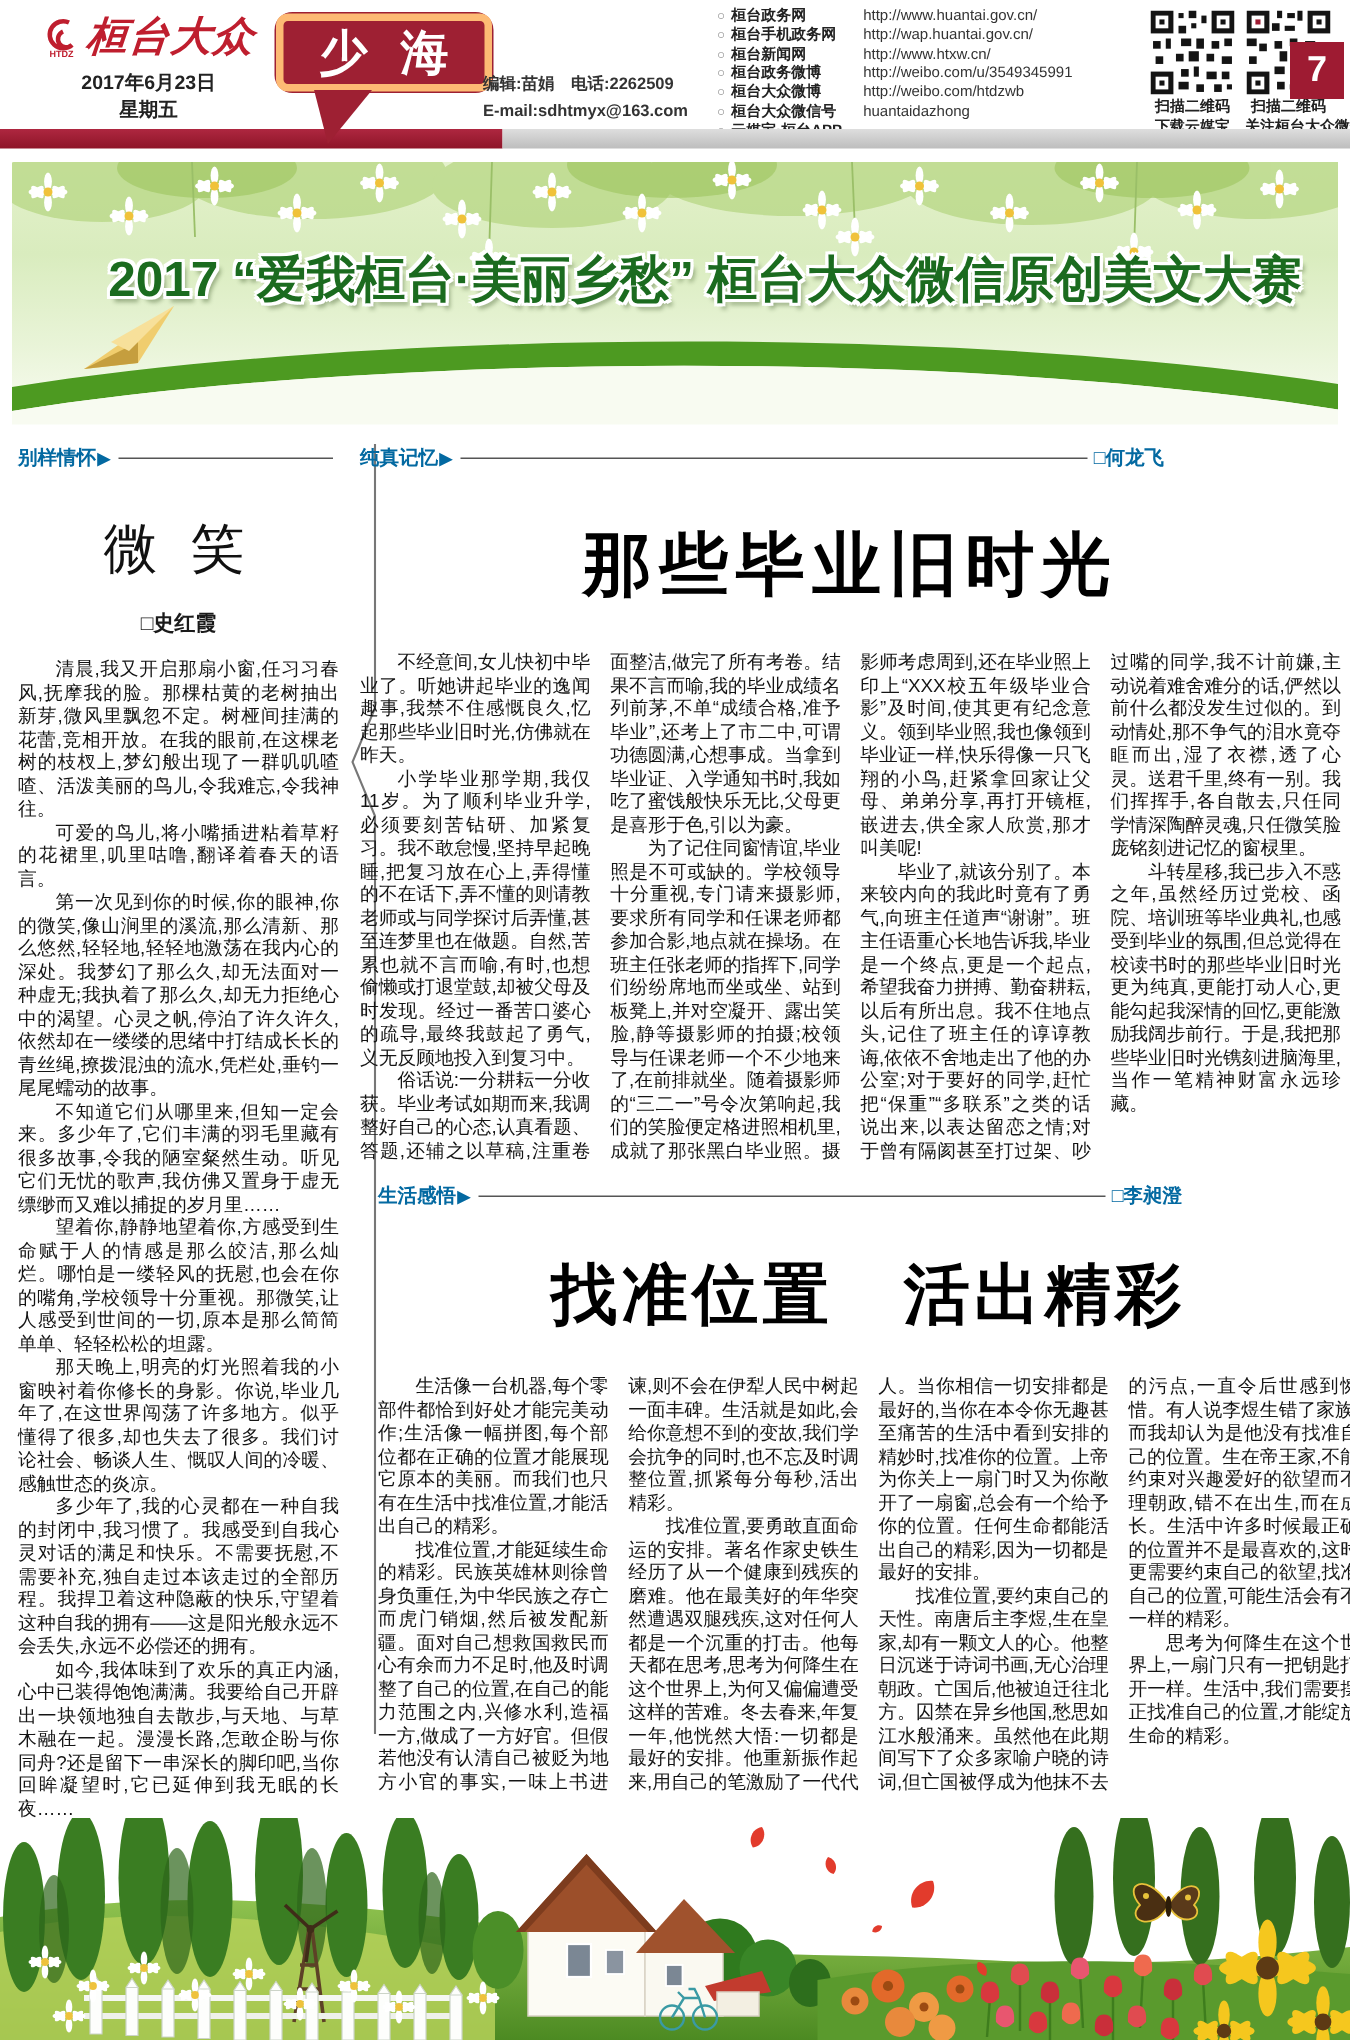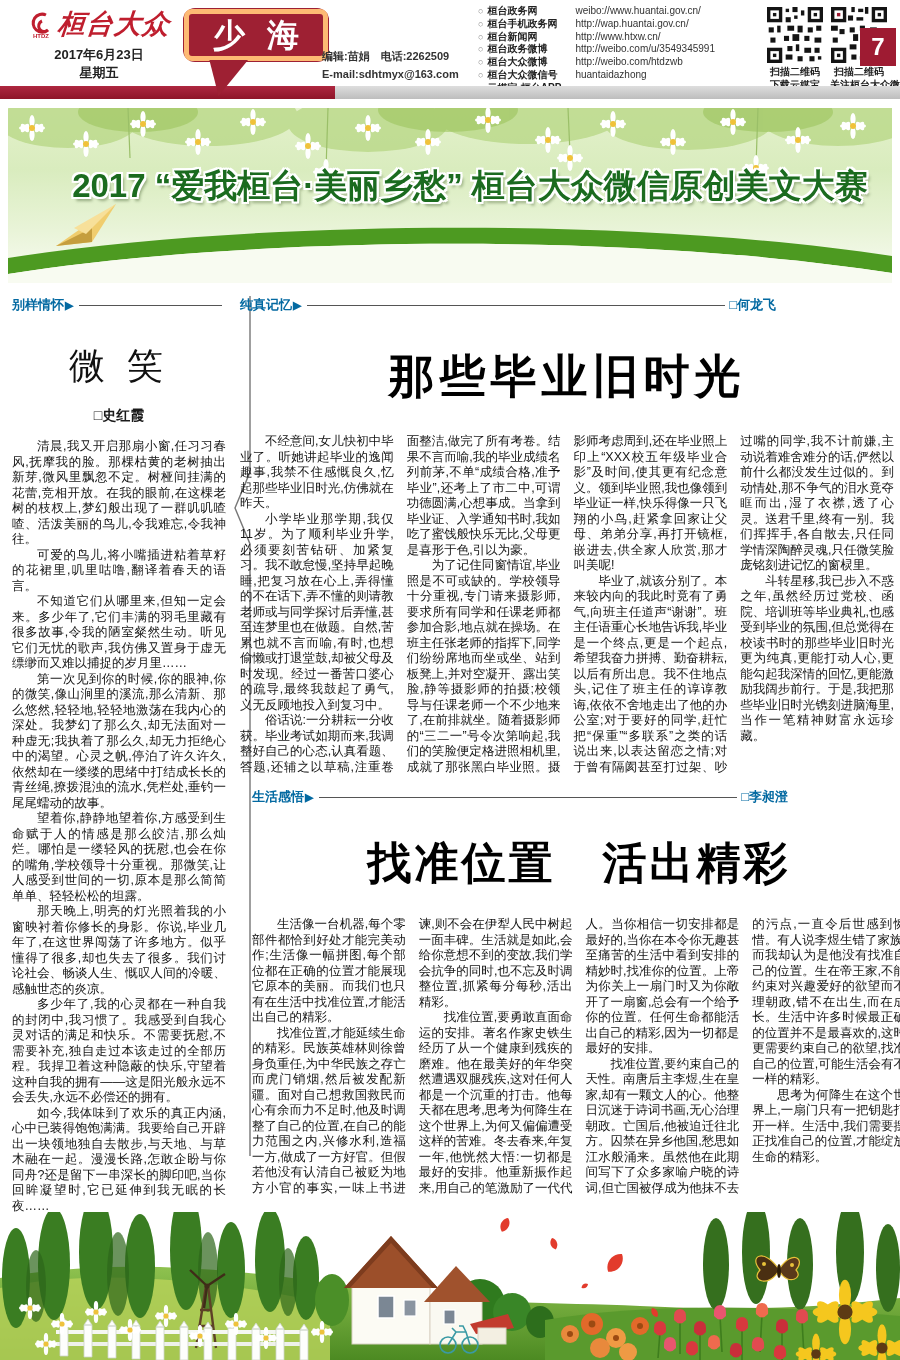--- a/index.html
+++ b/index.html
@@ -97,21 +97,21 @@
 
     <div class="editor-block">
       <div>编辑:苗娟　电话:2262509</div>
       <div>E-mail:sdhtmyx@163.com</div>
     </div>
 
     <div class="links">
         <div class="link-row">
           <span class="bullet">○</span>
           <span class="link-name">桓台政务网</span>
-          <span class="link-url">weibo://www.huantai.gov.cn/</span>
+          <span class="link-url">http://www.huantai.gov.cn/</span>
         </div>
         <div class="link-row">
           <span class="bullet">○</span>
           <span class="link-name">桓台手机政务网</span>
           <span class="link-url">http://wap.huantai.gov.cn/</span>
         </div>
         <div class="link-row">
           <span class="bullet">○</span>
           <span class="link-name">桓台新闻网</span>
           <span class="link-url">http://www.htxw.cn/</span>
@@ -318,22 +318,22 @@
     <div class="kicker-row">
       <span>别样情怀</span>
         <span class="kicker-arrow">▶</span>
       <span class="kicker-line"></span>
     </div>
     <div class="title">微 笑</div>
     <div class="author">□史红霞</div>
     <div class="paras">
         <p class="para">清晨,我又开启那扇小窗,任习习春风,抚摩我的脸。那棵枯黄的老树抽出新芽,微风里飘忽不定。树桠间挂满的花蕾,竞相开放。在我的眼前,在这棵老树的枝杈上,梦幻般出现了一群叽叽喳喳、活泼美丽的鸟儿,令我难忘,令我神往。</p>
         <p class="para">可爱的鸟儿,将小嘴插进粘着草籽的花裙里,叽里咕噜,翻译着春天的语言。</p>
+        <p class="para">第一次见到你的时候,你的眼神,你的微笑,像山涧里的溪流,那么清新、那么悠然,轻轻地,轻轻地激荡在我内心的深处。我梦幻了那么久,却无法面对一种虚无;我执着了那么久,却无力拒绝心中的渴望。心灵之帆,停泊了许久许久,依然却在一缕缕的思绪中打结成长长的青丝绳,撩拨混浊的流水,凭栏处,垂钓一尾尾蠕动的故事。</p>
         <p class="para">不知道它们从哪里来,但知一定会来。多少年了,它们丰满的羽毛里藏有很多故事,令我的陋室粲然生动。听见它们无忧的歌声,我仿佛又置身于虚无缥缈而又难以捕捉的岁月里……</p>
-        <p class="para">第一次见到你的时候,你的眼神,你的微笑,像山涧里的溪流,那么清新、那么悠然,轻轻地,轻轻地激荡在我内心的深处。我梦幻了那么久,却无法面对一种虚无;我执着了那么久,却无力拒绝心中的渴望。心灵之帆,停泊了许久许久,依然却在一缕缕的思绪中打结成长长的青丝绳,撩拨混浊的流水,凭栏处,垂钓一尾尾蠕动的故事。</p>
         <p class="para">望着你,静静地望着你,方感受到生命赋于人的情感是那么皎洁,那么灿烂。哪怕是一缕轻风的抚慰,也会在你的嘴角,学校领导十分重视。那微笑,让人感受到世间的一切,原本是那么简简单单、轻轻松松的坦露。</p>
         <p class="para">那天晚上,明亮的灯光照着我的小窗映衬着你修长的身影。你说,毕业几年了,在这世界闯荡了许多地方。似乎懂得了很多,却也失去了很多。我们讨论社会、畅谈人生、慨叹人间的冷暖、感触世态的炎凉。</p>
         <p class="para">多少年了,我的心灵都在一种自我的封闭中,我习惯了。我感受到自我心灵对话的满足和快乐。不需要抚慰,不需要补充,独自走过本该走过的全部历程。我捍卫着这种隐蔽的快乐,守望着这种自我的拥有——这是阳光般永远不会丢失,永远不必偿还的拥有。</p>
         <p class="para">如今,我体味到了欢乐的真正内涵,心中已装得饱饱满满。我要给自己开辟出一块领地独自去散步,与天地、与草木融在一起。漫漫长路,怎敢企盼与你同舟?还是留下一串深长的脚印吧,当你回眸凝望时,它已延伸到我无眠的长夜……</p>
       </div>
   </div>
 
   <svg class="vsep" viewBox="0 0 22 866" preserveAspectRatio="none">
     <polyline points="18,0 18,176 3,212 18,248 18,860" fill="none" stroke="#777" stroke-width="1.4"></polyline>
   </svg>

